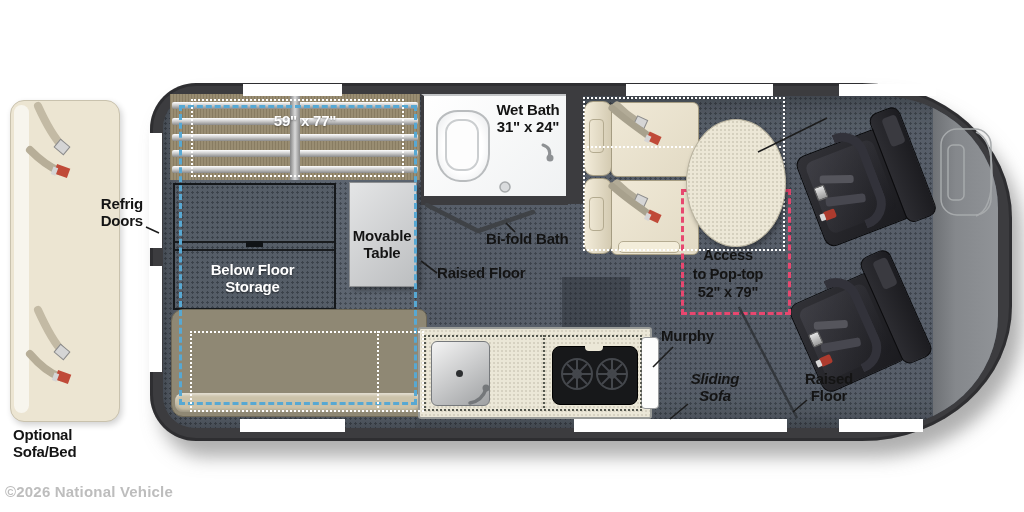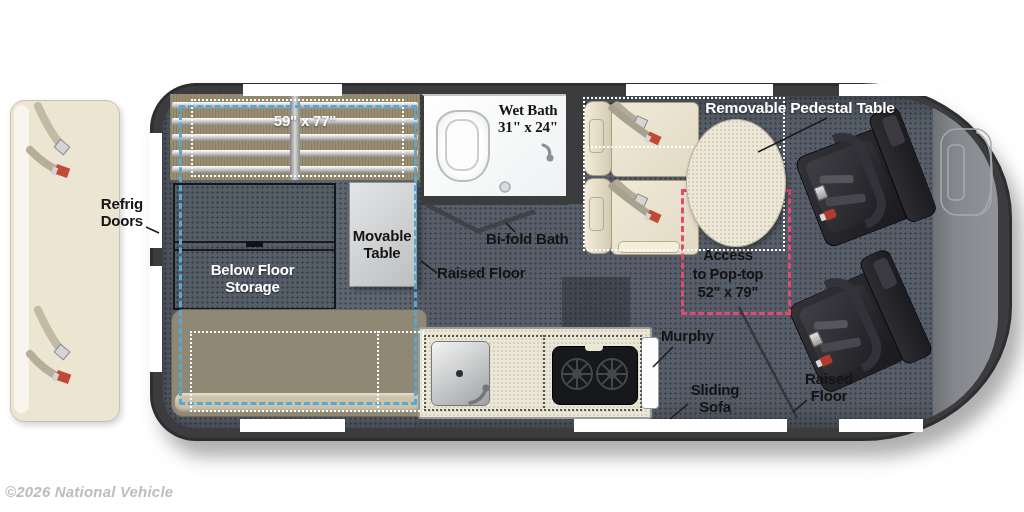--- a/index.html
+++ b/index.html
@@ -135,33 +135,33 @@
   #poptop-pink-dashed{position:absolute;left:681px;top:189px;width:104px;height:120px;border:3px dashed #e8476f;z-index:37;}
 
   
   #overlay{position:absolute;left:0;top:0;width:1024px;height:512px;z-index:45;pointer-events:none;}
 
   
   .lbl{position:absolute;font-weight:bold;font-size:15px;line-height:1.12;color:#141414;z-index:50;letter-spacing:-.2px;white-space:nowrap;}
   .lbl.white{color:#ffffff;text-shadow:0 1px 2px rgba(0,0,0,.45);}
   .lbl.center{text-align:center;}
   #lbl-murphy{left:235px;top:113px;width:140px;}
-  #lbl-wetbath{left:483px;top:102px;width:90px;font-family:Liberation Serif, serif;}
+  #lbl-wetbath{left:483px;top:102px;width:90px;}
   #lbl-pedestal{left:700px;top:99px;width:200px;font-size:15.5px;}
   #lbl-doubledoors{left:83px;top:196px;width:60px;text-align:right;}
   #lbl-movtable{left:347px;top:228px;width:70px;}
   #lbl-storage{left:185px;top:262px;width:135px;}
   #lbl-bifold{left:486px;top:231px;width:110px;}
   #lbl-raisedmid{left:437px;top:265px;width:110px;}
   #lbl-poptop{left:672px;top:246px;width:112px;line-height:1.28;font-size:14.5px;}
   #lbl-refrig{left:661px;top:328px;}
-  #lbl-sliding{left:684px;top:382px;width:62px;}
+  #lbl-sliding{left:684px;top:371px;width:62px;font-style:italic;}
   #lbl-raisedfront{left:799px;top:371px;width:60px;}
   #lbl-sofa{left:13px;top:427px;width:110px;}
-  #watermark{position:absolute;left:5px;top:483px;font-weight:bold;font-style:italic;font-size:15px;color:#bdbdbd;z-index:50;letter-spacing:.2px;}
+  #watermark{position:absolute;left:5px;top:483px;font-weight:bold;font-size:15px;color:#bdbdbd;z-index:50;letter-spacing:.2px;}
 </style>
 </head>
 <body>
 
 <div id="canvas">
 
   <div id="optional-sofa">
     <div id="sofa-highlight"></div>
   </div>
 
@@ -338,23 +338,20 @@
     </g>
   </svg>
 
   <div id="lbl-murphy" class="lbl white center">
     <div>59" x 77"</div>
   </div>
   <div id="lbl-wetbath" class="lbl center">
     <div>Wet Bath</div>
     <div>31" x 24"</div>
   </div>
-  <div id="lbl-pedestal" class="lbl white center">
-    <div>Removable Pedestal Table</div>
-  </div>
   <div id="lbl-doubledoors" class="lbl">
     <div>Refrig</div>
     <div>Doors</div>
   </div>
   <div id="lbl-storage" class="lbl white center">
     <div>Below Floor</div>
     <div>Storage</div>
   </div>
   <div id="lbl-movtable" class="lbl center">
     <div>Movable</div>
@@ -375,15 +372,19 @@
     <div>Murphy</div>
   </div>
   <div id="lbl-sliding" class="lbl center">
     <div>Sliding</div>
     <div>Sofa</div>
   </div>
   <div id="lbl-raisedfront" class="lbl center">
     <div>Raised</div>
     <div>Floor</div>
   </div>
+  <div id="lbl-sofa" class="lbl">
+    <div>Optional</div>
+    <div>Sofa/Bed</div>
+  </div>
   <div id="watermark">©2026 National Vehicle</div>
 
 </div>
 
 </body></html>

